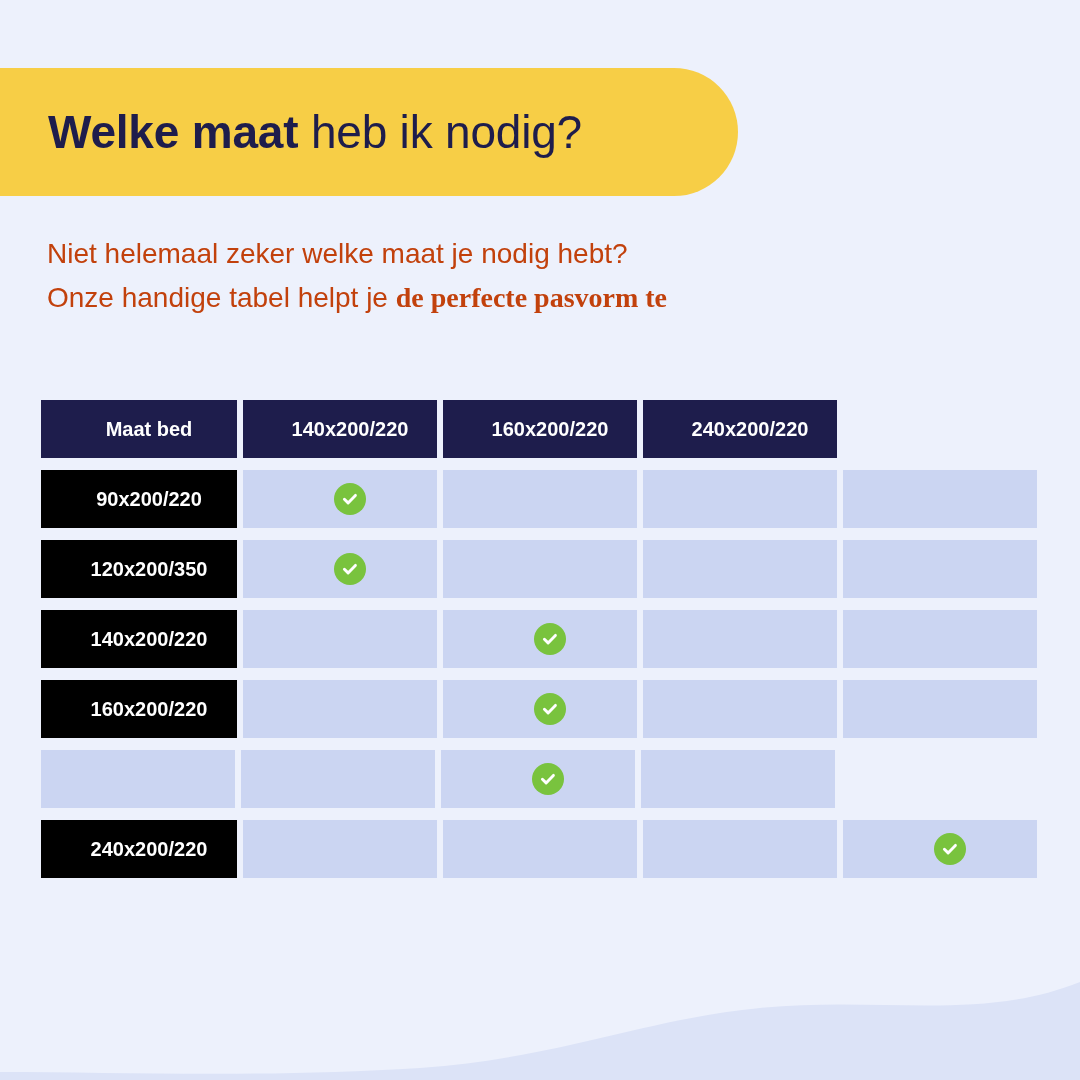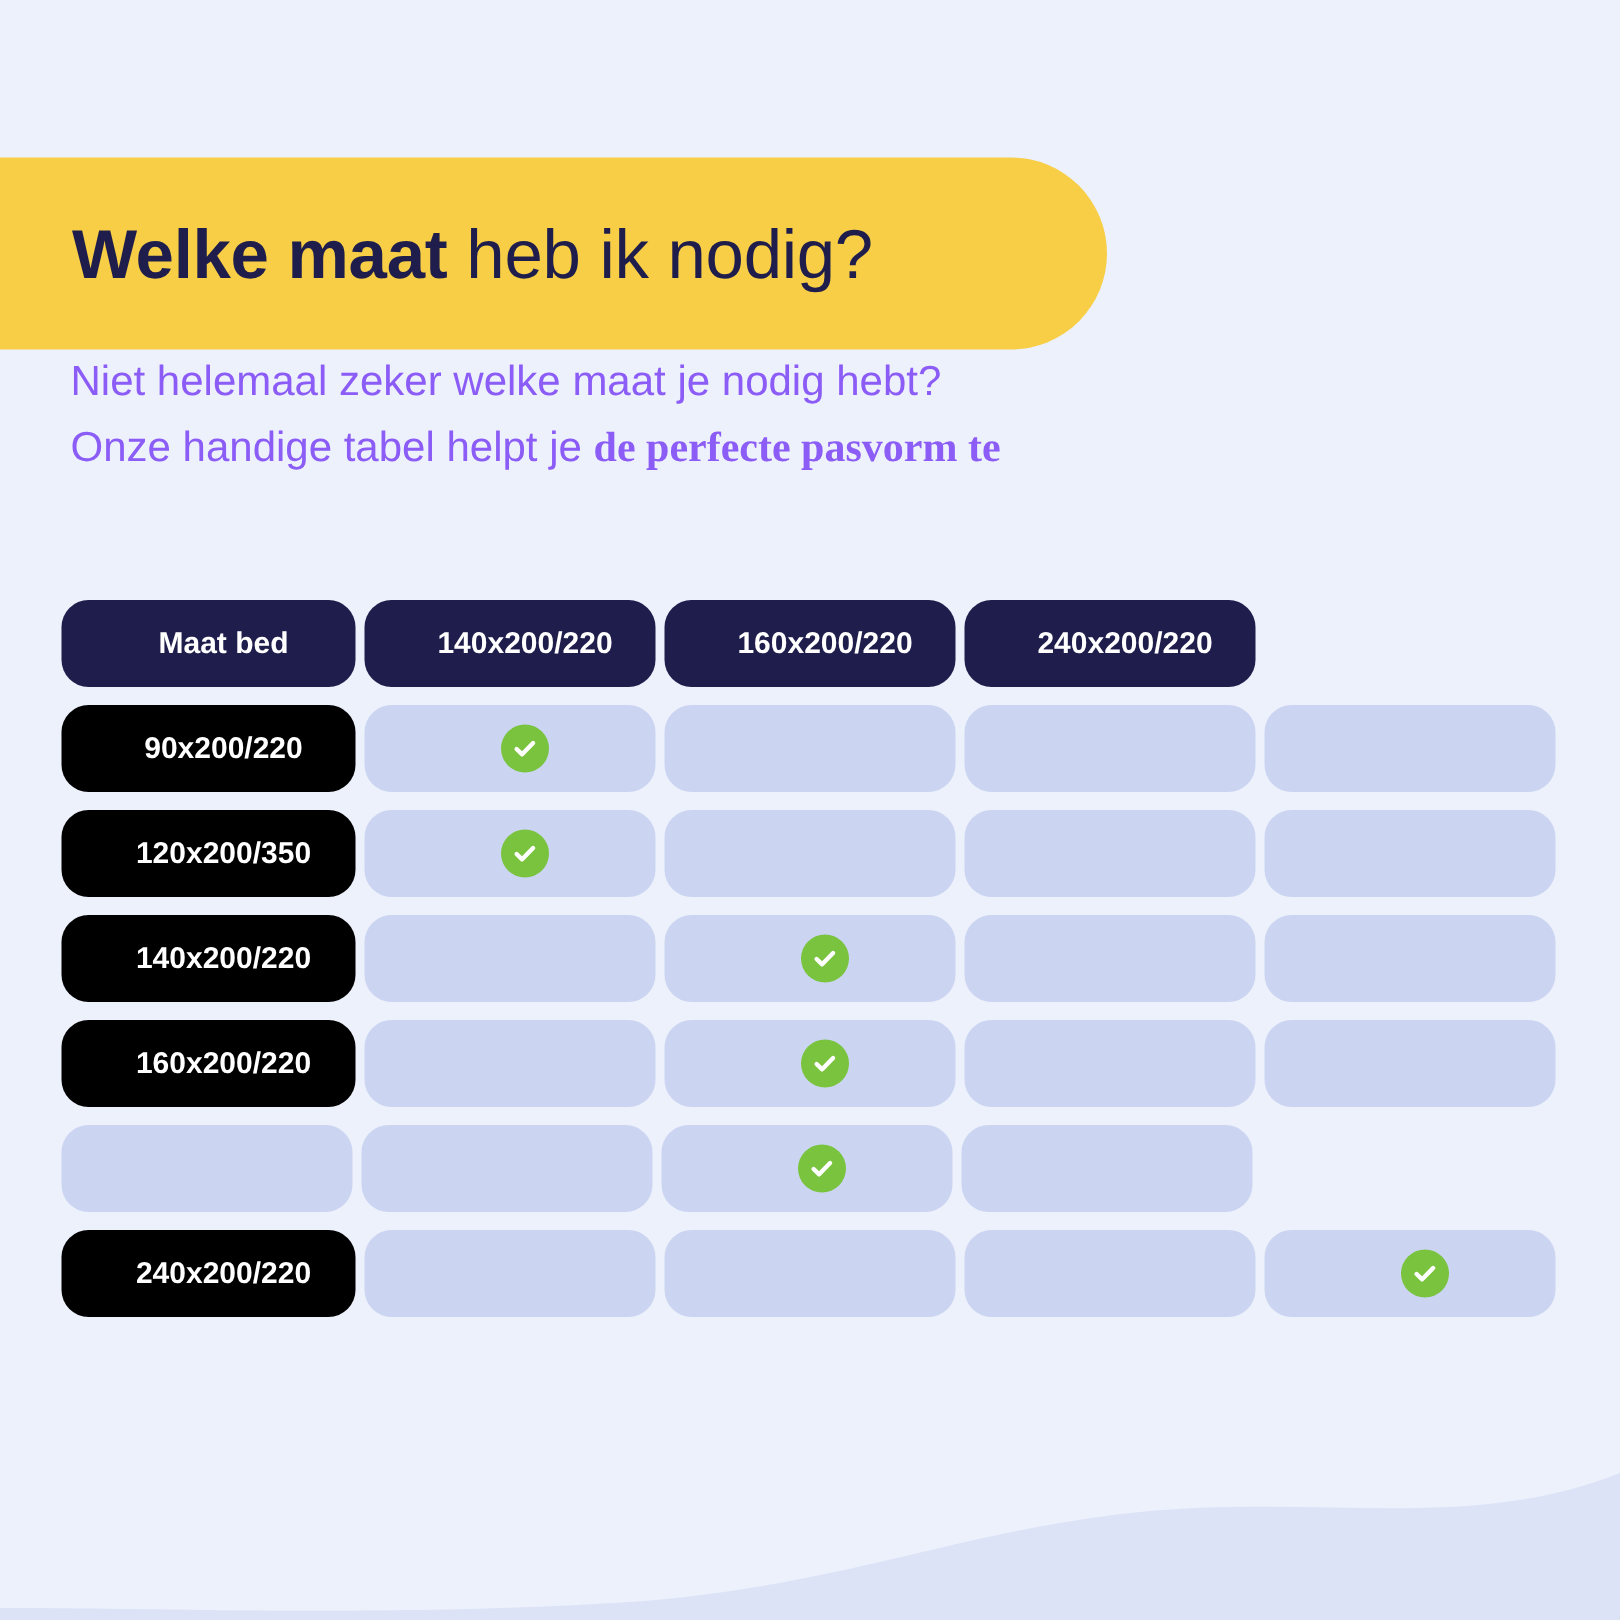--- a/index.html
+++ b/index.html
@@ -32,21 +32,20 @@
     left: 0;
     top: 68px;
     width: 738px;
     height: 128px;
     background: #F7CE46;
     border-top-right-radius: 64px;
     border-bottom-right-radius: 64px;
     display: flex;
     align-items: center;
     z-index: 2;
-    margin-top: 37px;
   }
   .banner-title {
     margin-left: 48px;
     font-size: 46px;
     line-height: 1;
     color: #1E1D4C;
     font-weight: 400;
     letter-spacing: -0.2px;
     white-space: nowrap;
   }
@@ -55,21 +54,21 @@
   }
 
   
   .intro {
     position: absolute;
     left: 47px;
     top: 232px;
     width: 860px;
     font-size: 28px;
     line-height: 44px;
-    color: #8b5cf6;
+    color: #c2410c;
     font-weight: 400;
     z-index: 2;
   }
   .intro .strong {
     font-weight: 700;
     font-family: Liberation Serif, serif;
   }
 
   
   .size-table {
@@ -82,21 +81,21 @@
   .table-row {
     display: flex;
     gap: 6px;
     margin-bottom: 12px;
   }
   .table-row:last-child {
     margin-bottom: 0;
   }
   .cell {
     height: 58px;
-    border-radius: 18px;
+    border-radius: 0;
     display: flex;
     align-items: center;
     justify-content: center;
     box-sizing: border-box;
     padding-left: 20px;
   }
   .cell-head {
     background: #1E1D4C;
     color: #FFFFFF;
     font-size: 20px;

